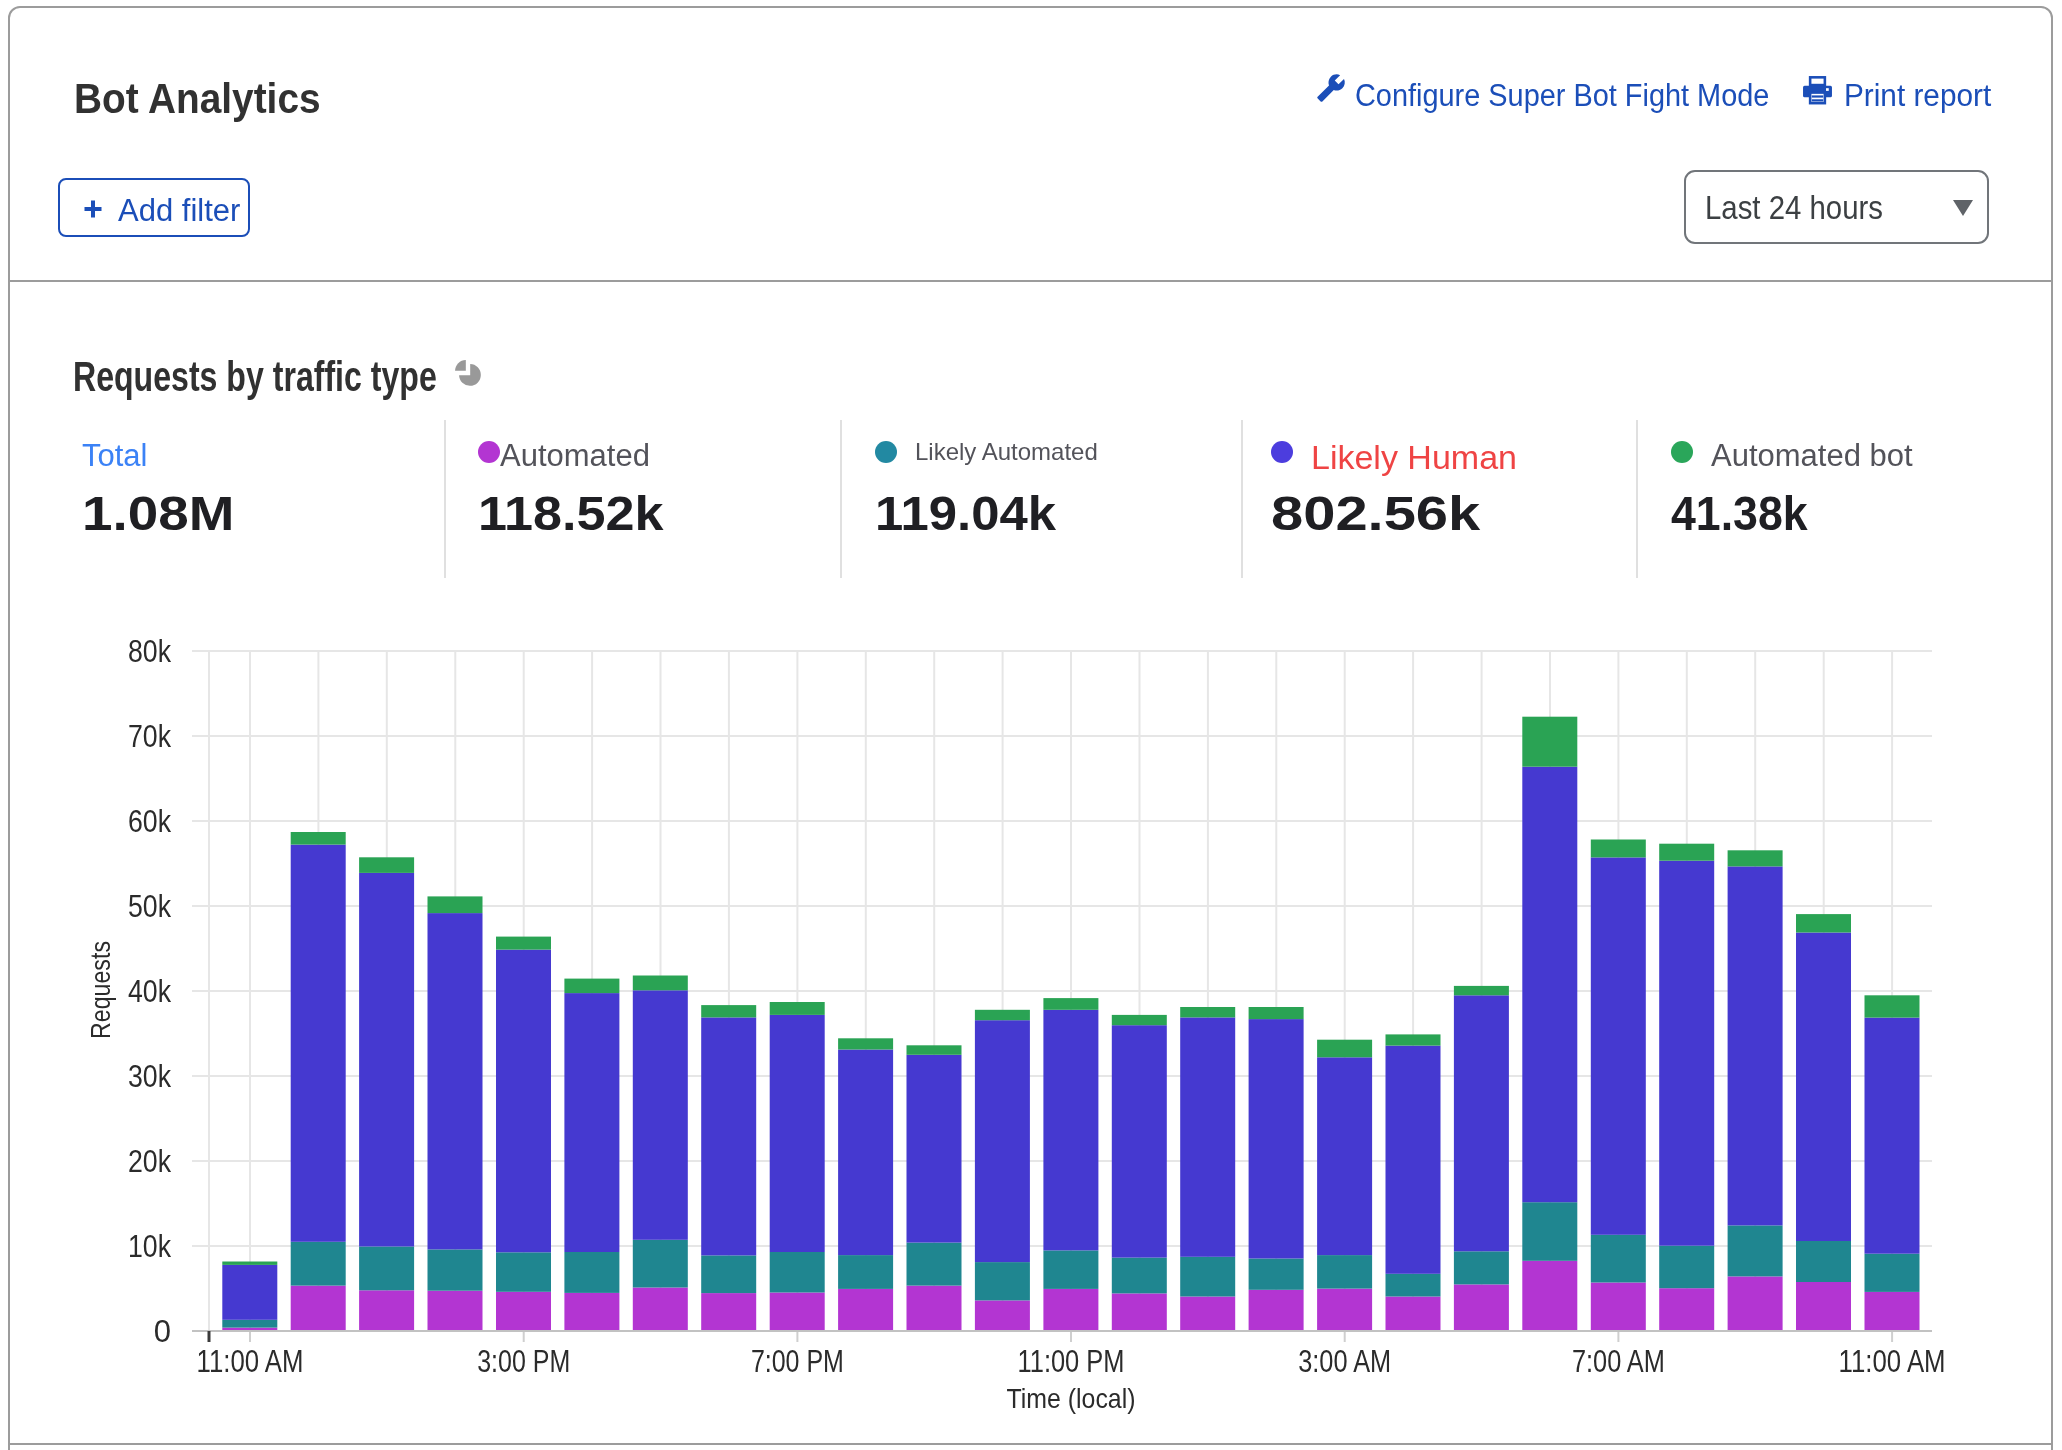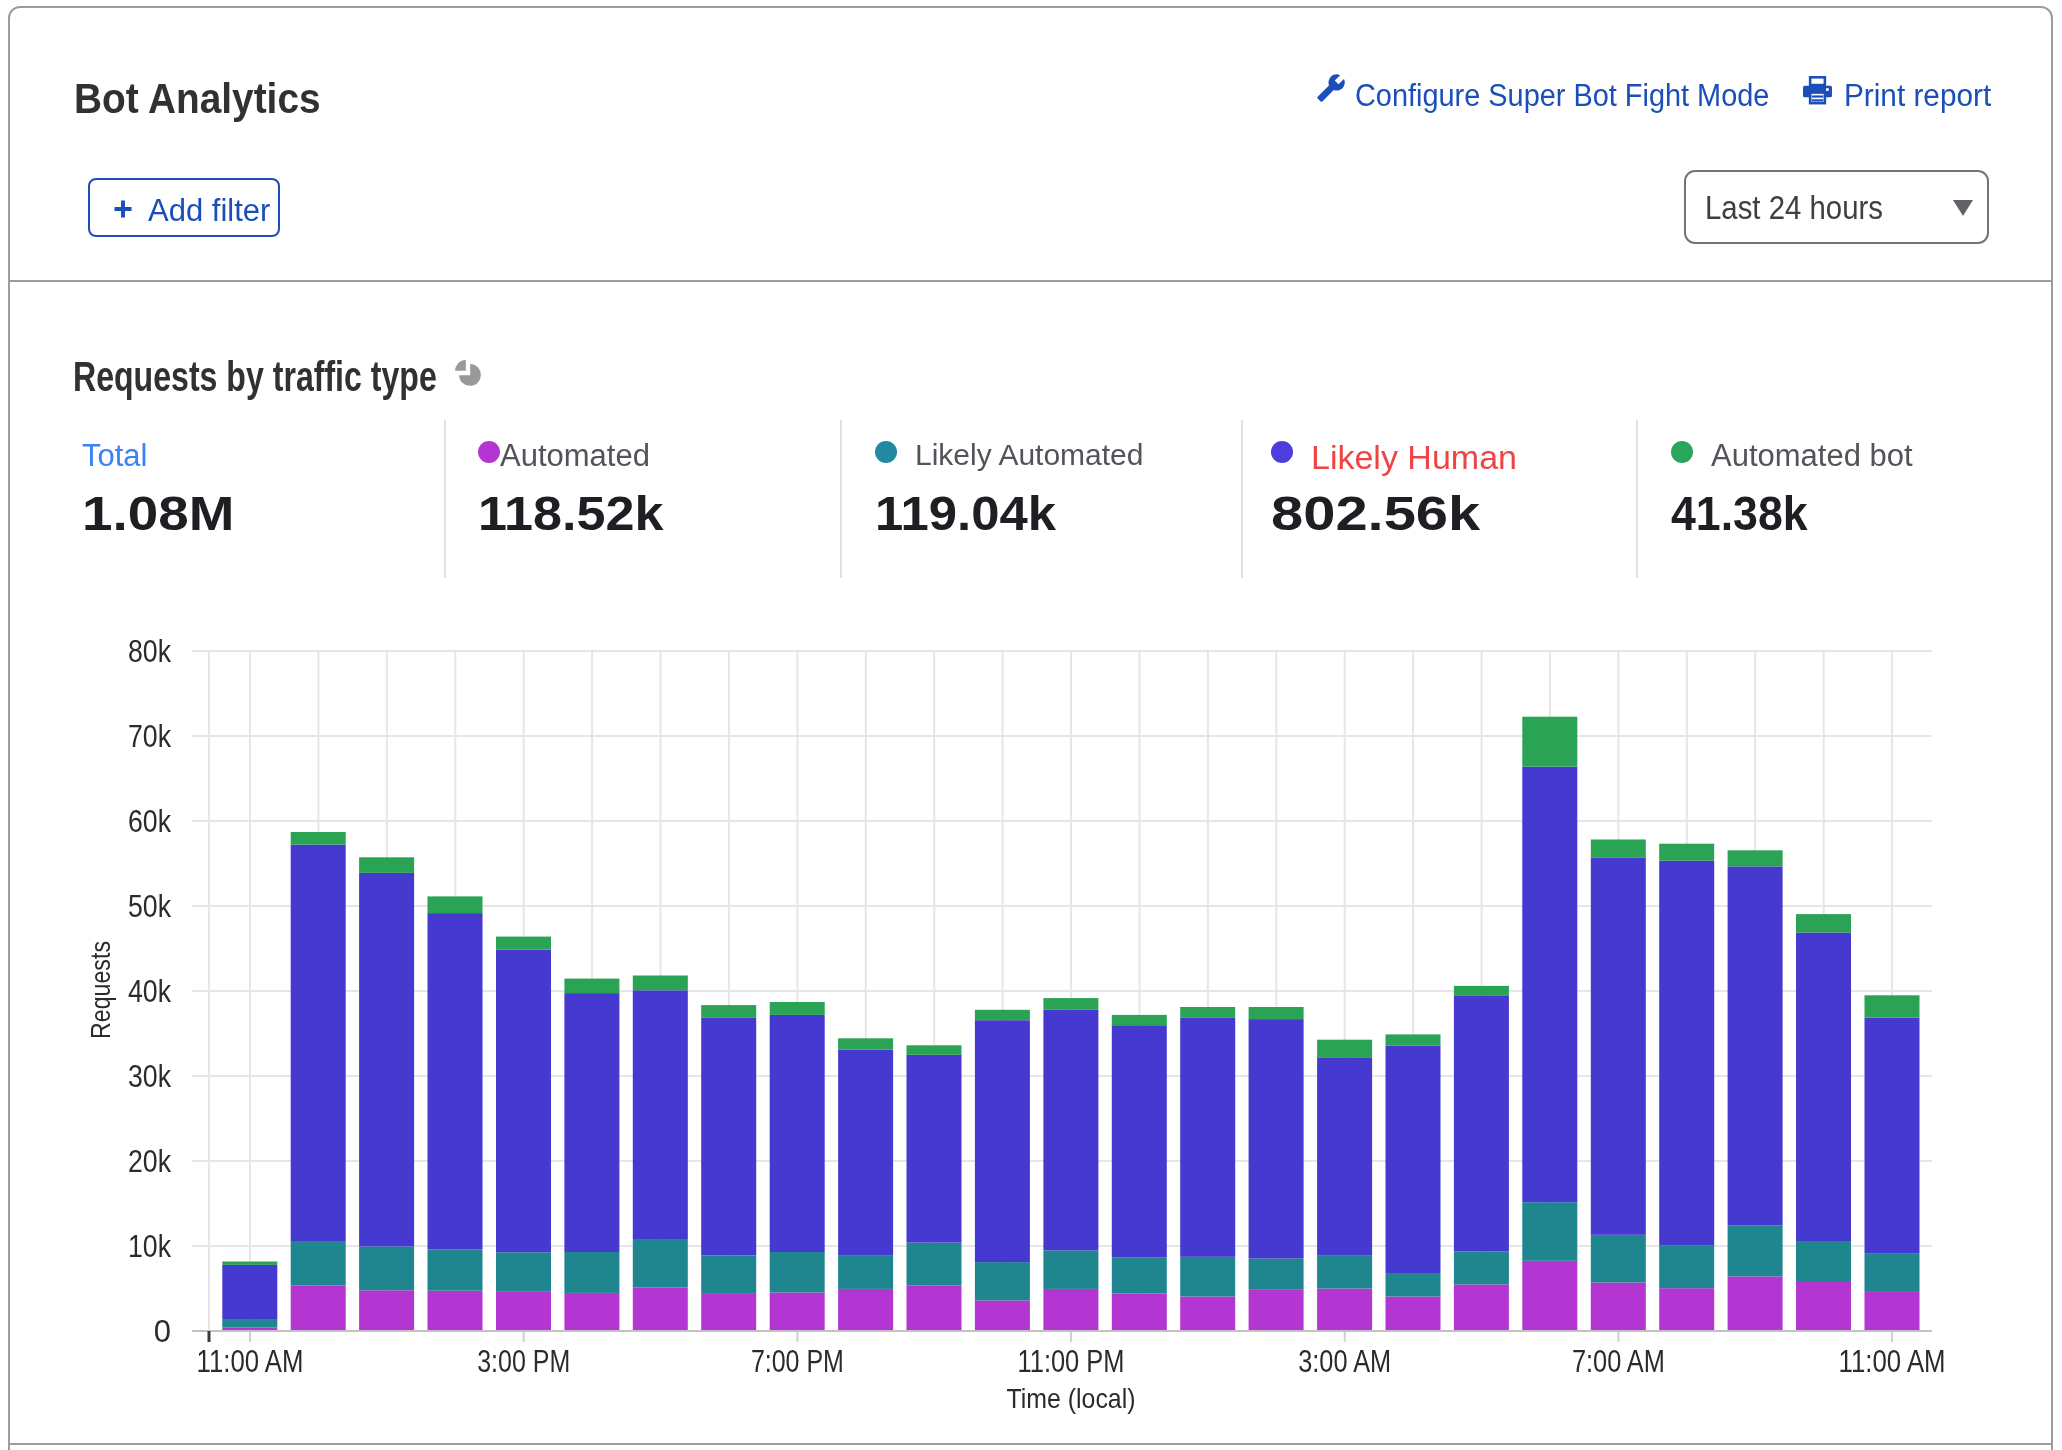--- a/index.html
+++ b/index.html
@@ -18,21 +18,21 @@
 <svg style="position:absolute;left:1802px;top:75px" width="31" height="31" viewBox="0 0 24 24">
     <rect x="6.3" y="1.8" width="11.4" height="6" fill="none" stroke="#1b4eb8" stroke-width="2"></rect>
     <rect x="0.8" y="8.3" width="22.4" height="9" rx="1.2" fill="#1b4eb8"></rect>
     <rect x="18.6" y="10.2" width="2.1" height="2.1" fill="#fff"></rect>
     <rect x="6.3" y="13.6" width="11.4" height="8.2" fill="#fff" stroke="#1b4eb8" stroke-width="2"></rect>
     <rect x="7.6" y="15.8" width="8.8" height="1.7" fill="#1b4eb8"></rect>
     <rect x="7.6" y="18.8" width="8.8" height="1.7" fill="#1b4eb8"></rect>
   </svg>
 <div class="abs" style="left:1844px;top:77.5px;font-size:31px;color:#1b4eb8;transform:scaleX(0.96);transform-origin:left top">Print report</div>
 
-<div class="abs" style="left:88px;top:178px;width:188px;height:55px;border:2px solid #1b4eb8;border-radius:8px">
+<div class="abs" style="left:58px;top:178px;width:188px;height:55px;border:2px solid #1b4eb8;border-radius:8px">
   <svg style="position:absolute;left:22px;top:18px" width="22" height="22" viewBox="0 0 22 22">
       <path d="M11 2.5 V19.5 M2.5 11 H19.5" stroke="#1b4eb8" stroke-width="4"></path>
     </svg>
   <span style="position:absolute;left:58px;top:13px;font-size:31px;color:#1b4eb8">Add filter</span>
 </div>
 
 <div class="abs" style="left:1684px;top:170px;width:301px;height:70px;border:2px solid #71757a;border-radius:11px"></div>
 <div class="abs" style="left:1705px;top:189px;font-size:33px;color:#3c4043;transform:scaleX(0.89);transform-origin:left top">Last 24 hours</div>
 <div class="abs" style="left:1953px;top:200px;width:0;height:0;border-left:10px solid transparent;border-right:10px solid transparent;border-top:16px solid #5f6368"></div>
 
@@ -41,21 +41,21 @@
     <path fill="#999999" d="M13.4 4.2 A9 9 0 1 1 4.2 13.4 L13.4 13.4 Z"></path>
     <path fill="#999999" d="M9.8 0.9 A8.9 8.9 0 0 0 0.9 9.8 L9.8 9.8 Z"></path>
   </svg>
 
 <div style="position:absolute;left:82px;top:438px;font-size:31px;color:#3b82f6">Total</div>
 <div style="position:absolute;left:82px;top:486px;font-size:48px;font-weight:700;color:#1f1f23;transform:scaleX(1.142);transform-origin:left center">1.08M</div>
 <div style="position:absolute;left:478px;top:441px;width:22px;height:22px;border-radius:50%;background:#b335d2"></div>
 <div style="position:absolute;left:500px;top:438px;font-size:31px;color:#53535a">Automated</div>
 <div style="position:absolute;left:478px;top:486px;font-size:48px;font-weight:700;color:#1f1f23;transform:scaleX(1.086);transform-origin:left center">118.52k</div>
 <div style="position:absolute;left:875px;top:441px;width:22px;height:22px;border-radius:50%;background:#2289a2"></div>
-<div style="position:absolute;left:915px;top:438px;font-size:30px;color:#53535a">Likely Automated</div>
+<div style="position:absolute;left:915px;top:438px;font-size:24px;color:#53535a">Likely Automated</div>
 <div style="position:absolute;left:875px;top:486px;font-size:48px;font-weight:700;color:#1f1f23;transform:scaleX(1.059);transform-origin:left center">119.04k</div>
 <div style="position:absolute;left:1271px;top:441px;width:22px;height:22px;border-radius:50%;background:#4c3dde"></div>
 <div style="position:absolute;left:1311px;top:438px;font-size:34px;color:#ef4444">Likely Human</div>
 <div style="position:absolute;left:1271px;top:486px;font-size:48px;font-weight:700;color:#1f1f23;transform:scaleX(1.206);transform-origin:left center">802.56k</div>
 <div style="position:absolute;left:1671px;top:441px;width:22px;height:22px;border-radius:50%;background:#2aa65a"></div>
 <div style="position:absolute;left:1711px;top:438px;font-size:31px;color:#53535a">Automated bot</div>
 <div style="position:absolute;left:1671px;top:486px;font-size:48px;font-weight:700;color:#1f1f23;transform:scaleX(0.931);transform-origin:left center">41.38k</div>
 <div style="position:absolute;left:444px;top:420px;width:2px;height:158px;background:#e0e0e0"></div>
 <div style="position:absolute;left:840px;top:420px;width:2px;height:158px;background:#e0e0e0"></div>
 <div style="position:absolute;left:1241px;top:420px;width:2px;height:158px;background:#e0e0e0"></div>

